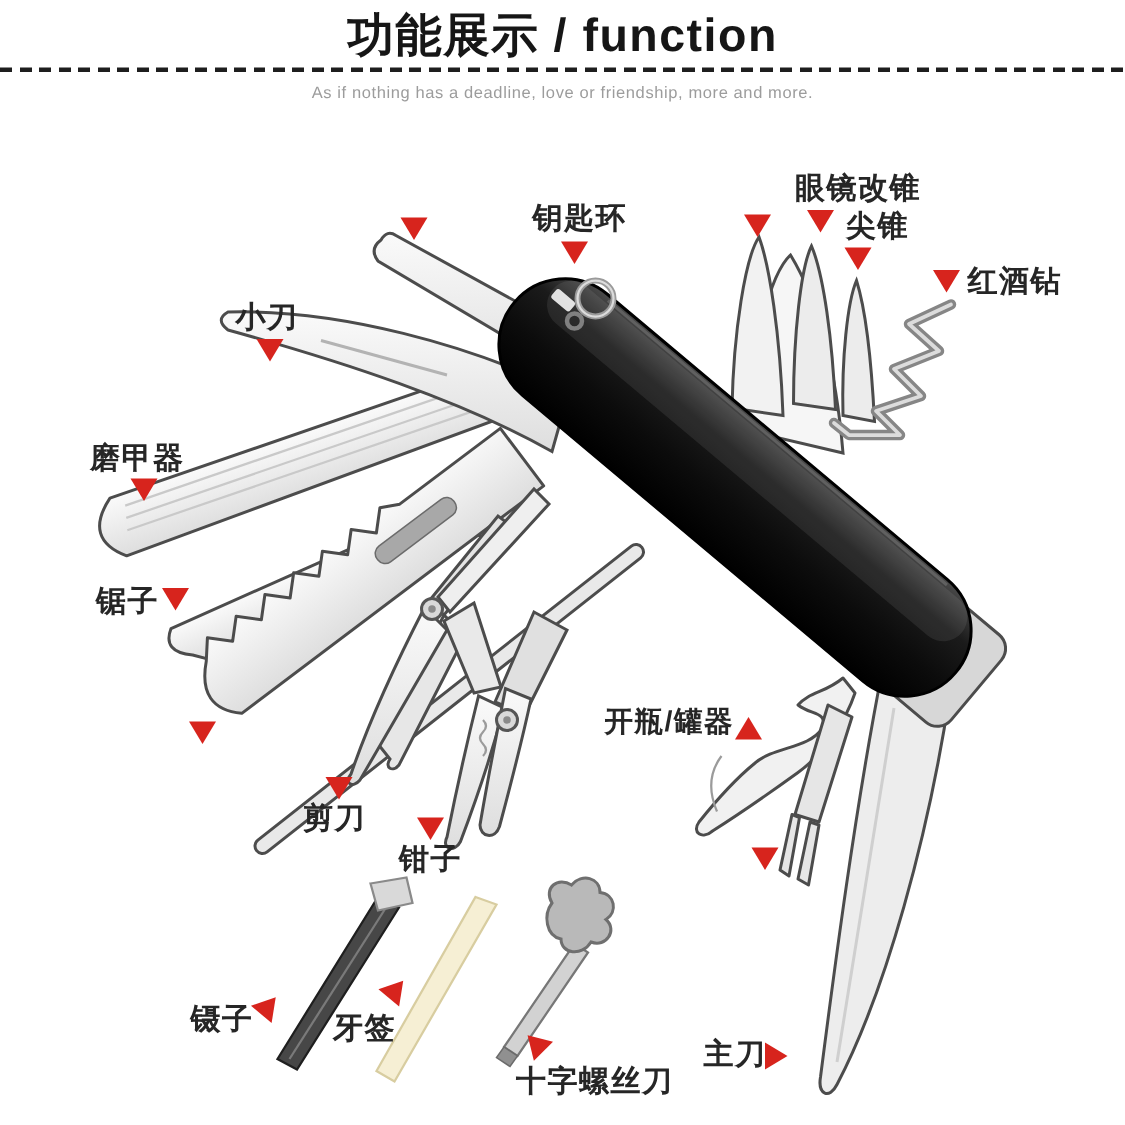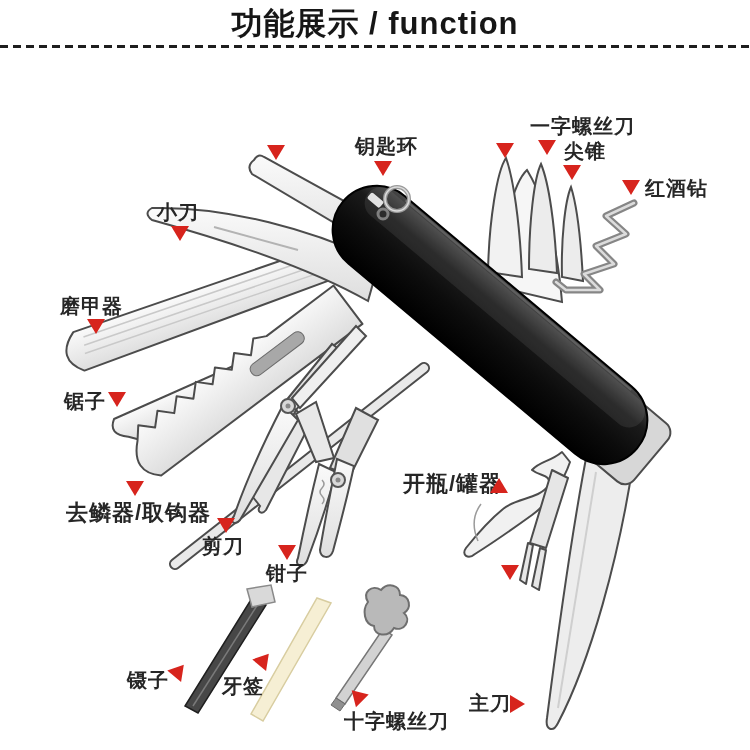--- a/index.html
+++ b/index.html
@@ -8,37 +8,38 @@
         font-family:"Liberation Sans","DejaVu Sans",sans-serif;}
   .title{position:absolute;left:0;top:3px;width:100%;text-align:center;
          font-size:31px;font-weight:700;color:#161616;letter-spacing:1px;}
   .divider{position:absolute;left:0;top:45px;width:100%;height:3px;
            background:repeating-linear-gradient(90deg,#1e1e1e 0 8px,transparent 8px 13px);}
   .subtitle{position:absolute;left:0;top:56px;width:100%;text-align:center;
             font-size:11px;color:#9c9c9c;letter-spacing:.4px;}
   svg.art{position:absolute;left:0;top:0;z-index:1;}
   .lbl{position:absolute;z-index:2;font-weight:700;font-size:20px;color:#262626;
        letter-spacing:1px;white-space:nowrap;line-height:1.1;}
-  .lbl.s19{font-size:22px;}
+  .lbl.s19{font-size:19px;}
   .lbl.s21{font-size:21px;}
   .tri{position:absolute;z-index:3;width:0;height:0;}
   .tri-down{border-left:9px solid transparent;border-right:9px solid transparent;
             border-top:15px solid var(--red);}
   .tri-up{border-left:9px solid transparent;border-right:9px solid transparent;
           border-bottom:15px solid var(--red);}
   .tri-right{border-top:9px solid transparent;border-bottom:9px solid transparent;
              border-left:15px solid var(--red);}
 </style>
 </head>
 <body>
 
 <div class="page">
 
   <div class="title">功能展示 / function</div>
   <div class="divider"></div>
+  <div class="subtitle">As if nothing has a deadline, love or friendship, more and more.</div>
 
   <svg class="art" width="750" height="750" viewBox="0 0 750 750">
     <defs>
       <linearGradient id="hg" x1="0" y1="0" x2="0" y2="1">
         <stop offset="0" stop-color="#4a4a4a"></stop>
           <stop offset="0.28" stop-color="#1b1b1b"></stop>
         <stop offset="0.62" stop-color="#0c0c0c"></stop>
           <stop offset="1" stop-color="#000"></stop>
       </linearGradient>
       <linearGradient id="steel" x1="0" y1="0" x2="0" y2="1">
@@ -148,27 +149,26 @@
     </g>
 
     <g>
       <polygon points="383,629 392,635 345,704 336,698" fill="#d2d2d2" stroke="#777" stroke-width="1.5"></polygon>
       <polygon points="345,704 336,698 331,705 340,711" fill="#909090" stroke="#6b6b6b" stroke-width="1"></polygon>
       <path d="M368,602 C362,592 372,584 381,590 C388,582 400,585 400,595 C410,596 412,608 404,613 C412,620 404,632 394,628 C388,638 374,636 374,626 C364,624 362,610 368,602 Z" fill="#b9b9b9" stroke="#6f6f6f" stroke-width="2"></path>
     </g>
   </svg>
 
   <span class="lbl" style="left:355px;top:135px">钥匙环</span>
-  <span class="lbl" style="left:530px;top:115px">一字螺丝刀</span>
+  <span class="lbl" style="left:530px;top:115px">眼镜改锥</span>
   <span class="lbl" style="left:564px;top:140px">尖锥</span>
   <span class="lbl" style="left:645px;top:177px">红酒钻</span>
   <span class="lbl" style="left:157px;top:201px">小刀</span>
   <span class="lbl" style="left:60px;top:295px">磨甲器</span>
   <span class="lbl" style="left:64px;top:390px">锯子</span>
-  <span class="lbl s19" style="left:66px;top:501px">去鳞器/取钩器</span>
   <span class="lbl" style="left:202px;top:535px">剪刀</span>
   <span class="lbl" style="left:266px;top:562px">钳子</span>
   <span class="lbl s19" style="left:403px;top:472px">开瓶/罐器</span>
   <span class="lbl" style="left:469px;top:692px">主刀</span>
   <span class="lbl" style="left:127px;top:669px">镊子</span>
   <span class="lbl" style="left:222px;top:675px">牙签</span>
   <span class="lbl" style="left:344px;top:710px">十字螺丝刀</span>
 
   <span class="tri tri-down" style="left:267px;top:145px"></span>
   <span class="tri tri-down" style="left:374px;top:161px"></span>

